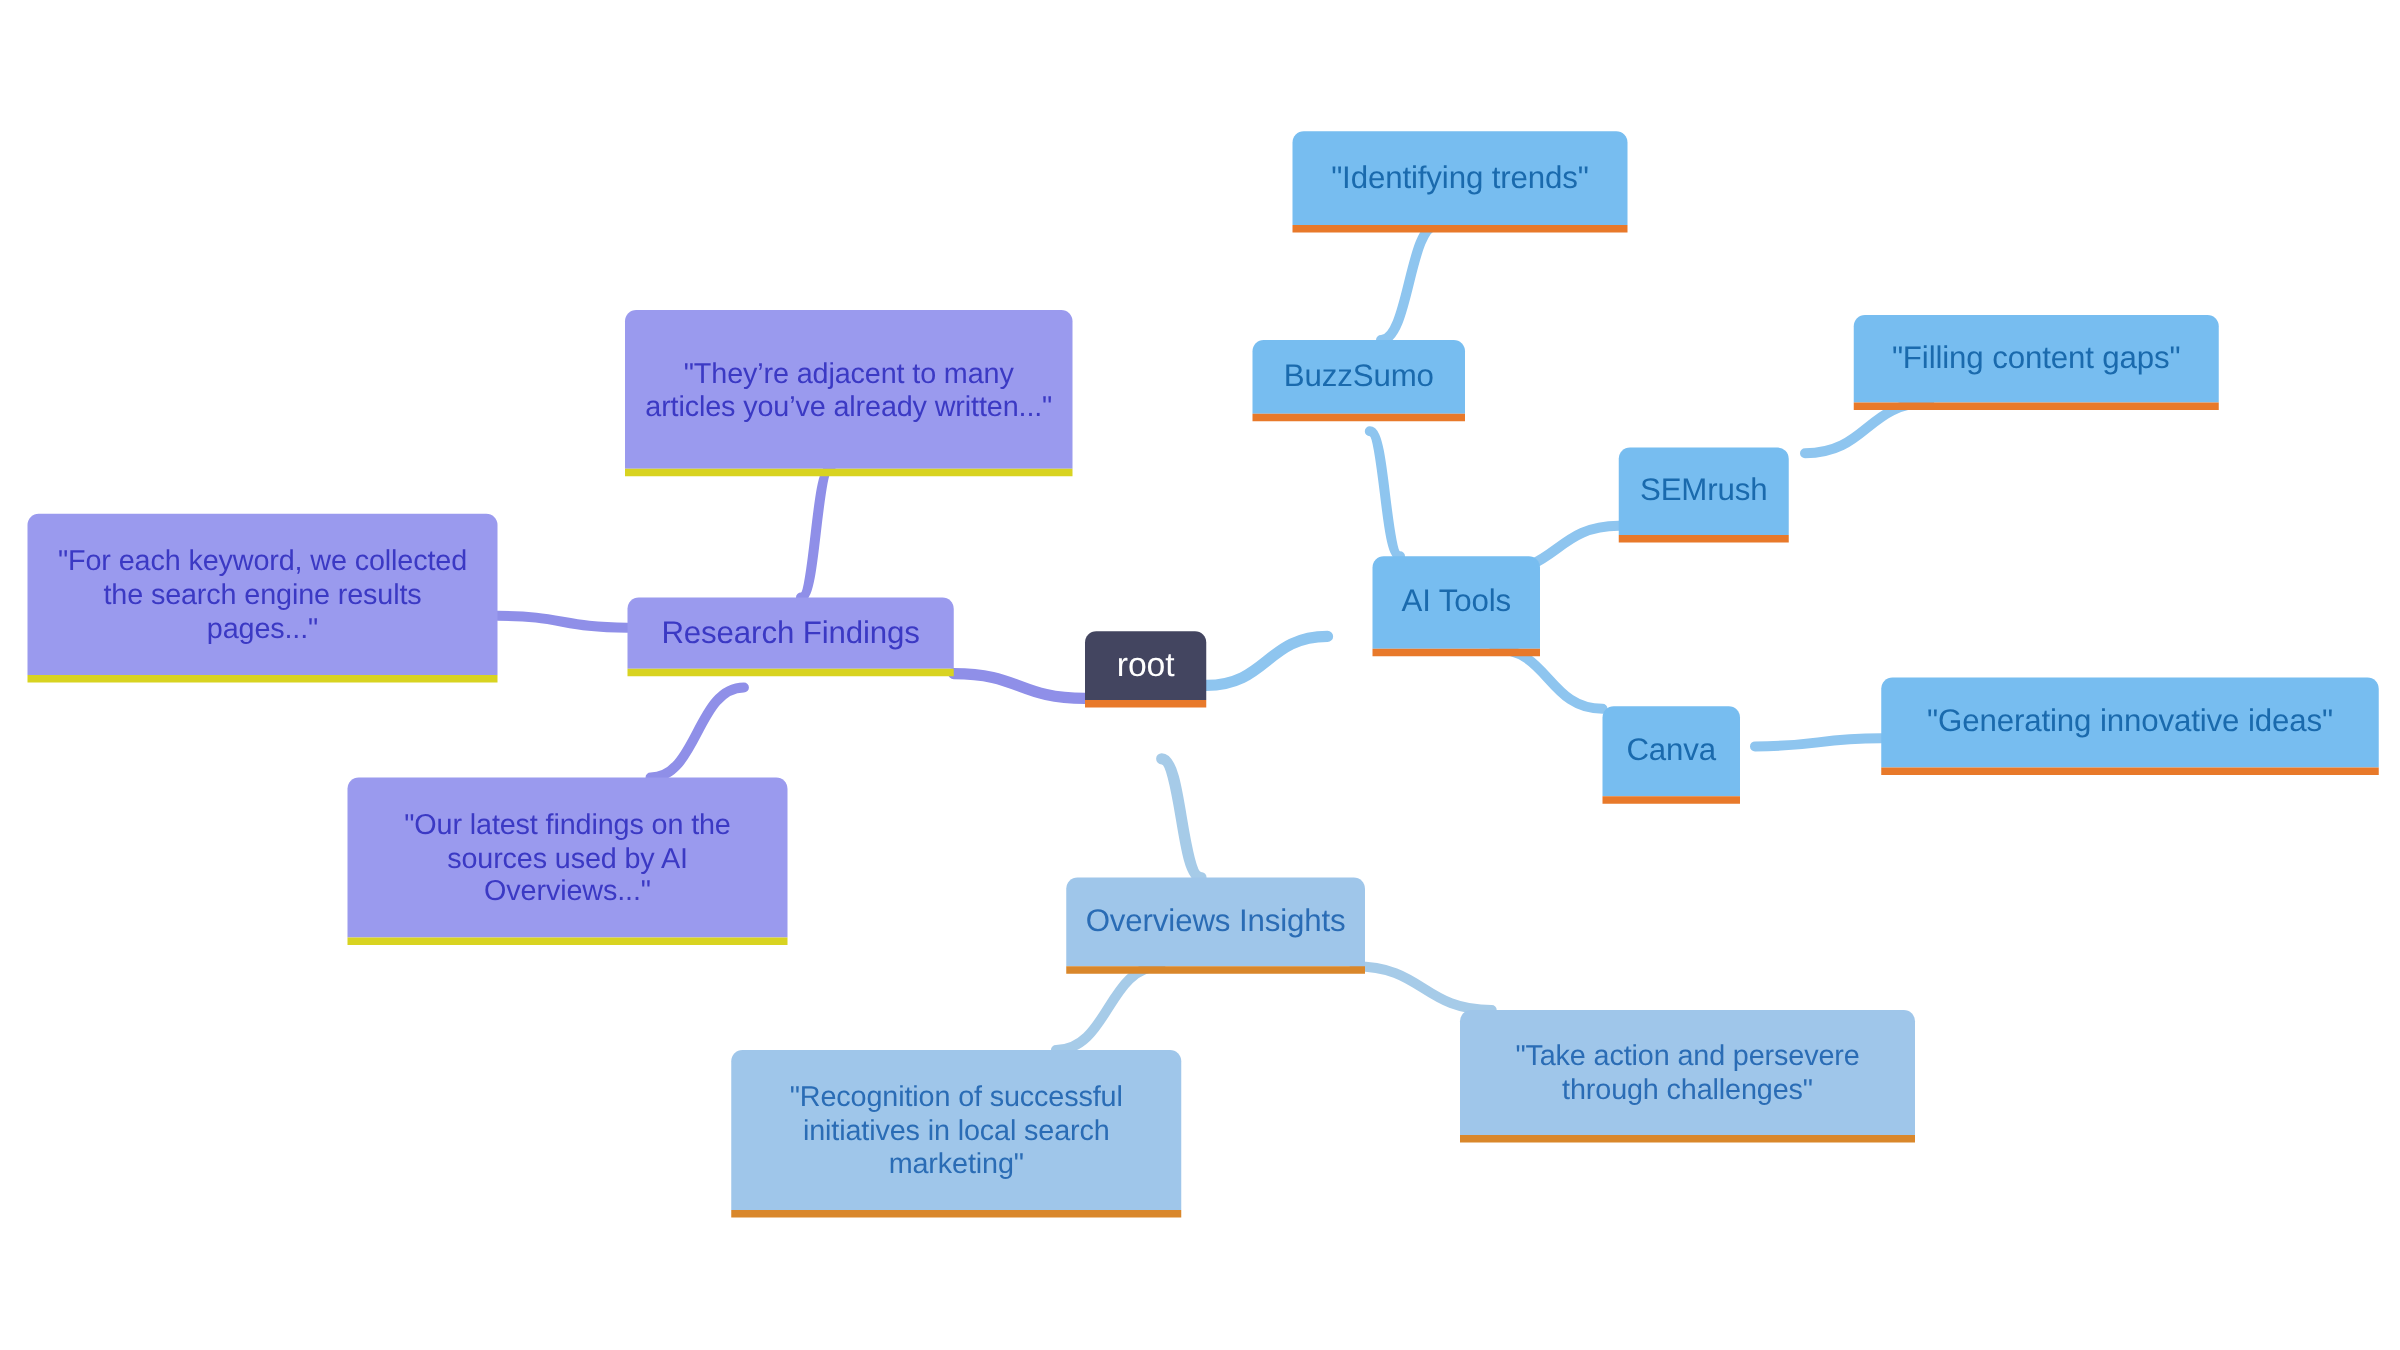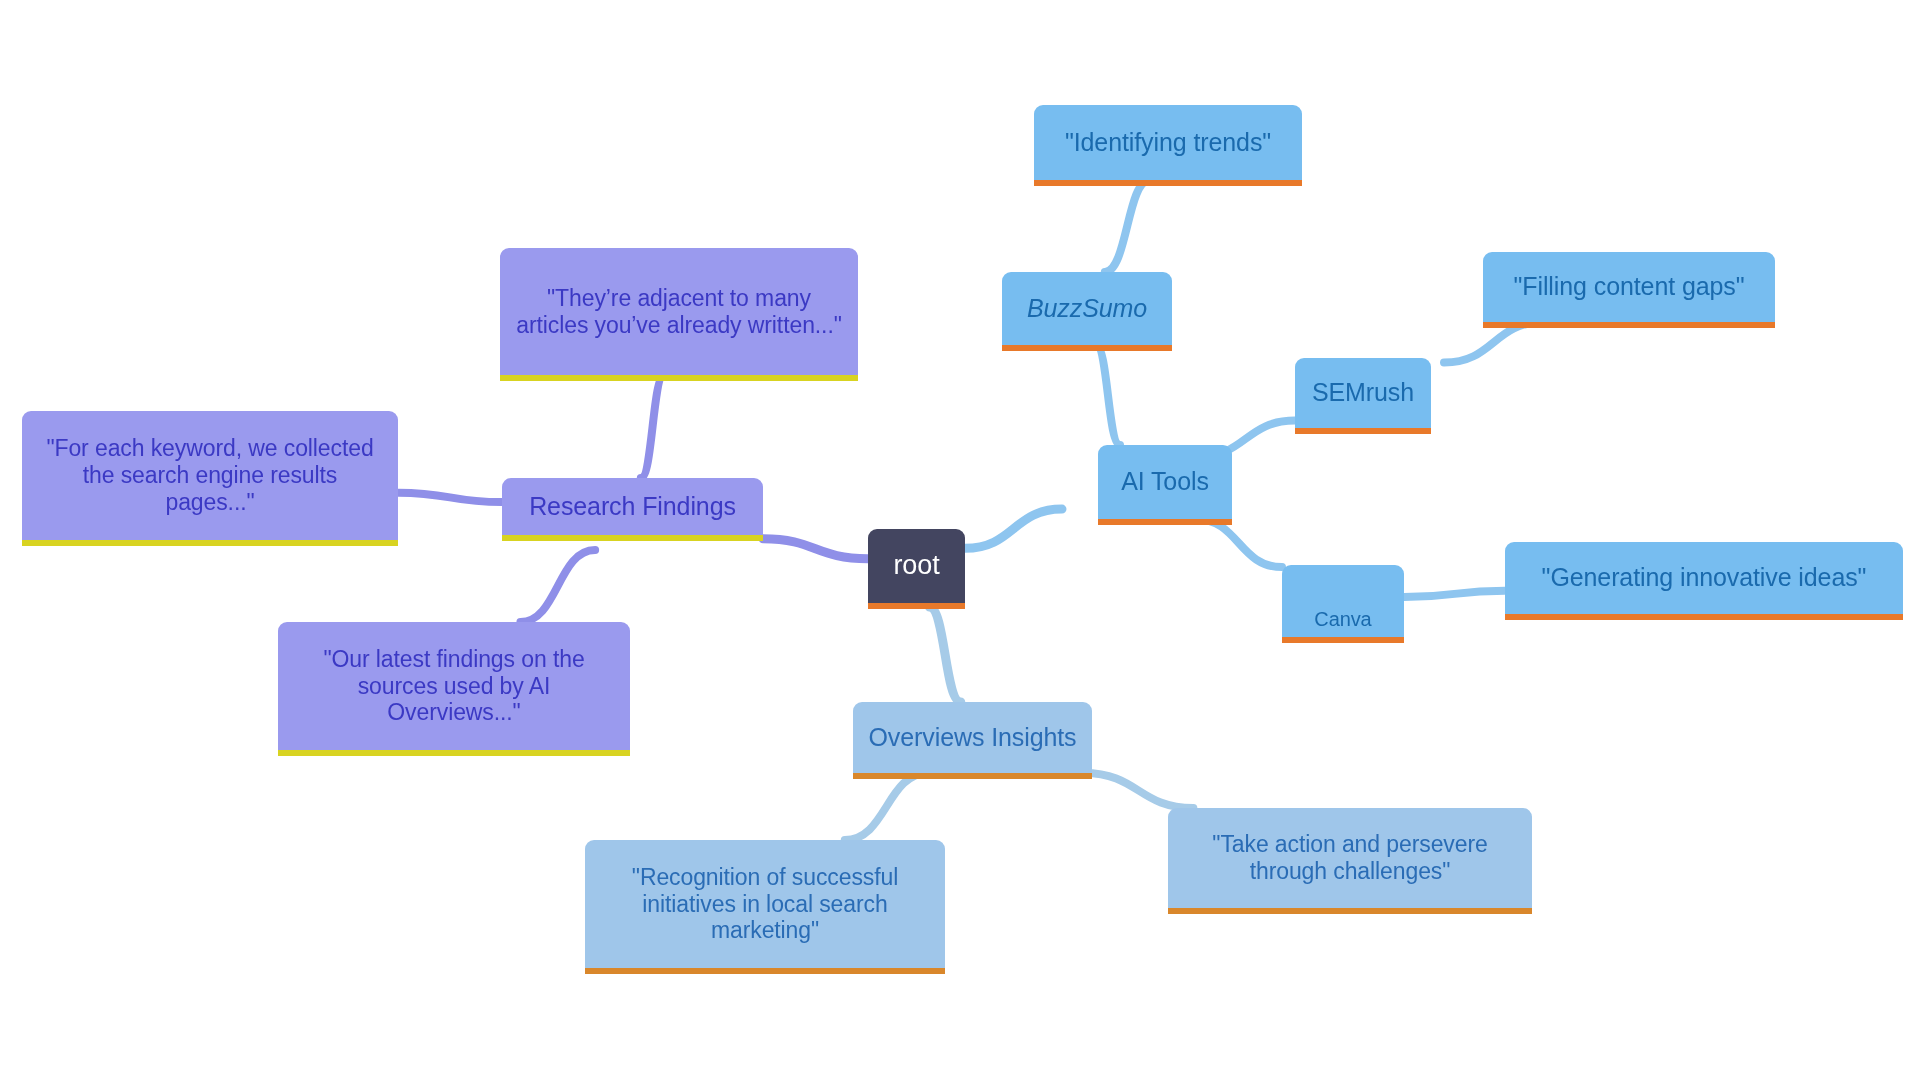--- a/index.html
+++ b/index.html
@@ -83,29 +83,29 @@
       <path d="M 1104.8102409638554 272 C 1127.2560240963855 272 1127.2560240963855 180 1149.7018072289156 180" stroke="#8ec5ef" stroke-width="8" stroke-linecap="round" fill="none"></path>
       <path d="M 1196 457.2058212058212 C 1245.5 457.2058212058212 1245.5 420.5696465696466 1295 420.5696465696466" stroke="#8ec5ef" stroke-width="8" stroke-linecap="round" fill="none"></path>
       <path d="M 1444 362.5684007707129 C 1493.6580188679245 362.5684007707129 1493.6580188679245 322 1543.316037735849 322" stroke="#8ec5ef" stroke-width="8" stroke-linecap="round" fill="none"></path>
       <path d="M 1195.5378151260504 519 C 1238.768907563025 519 1238.768907563025 567.0794392523364 1282 567.0794392523364" stroke="#8ec5ef" stroke-width="8" stroke-linecap="round" fill="none"></path>
       <path d="M 1404 597.1135734072022 C 1454.5 597.1135734072022 1454.5 590.6786703601108 1505 590.6786703601108" stroke="#8ec5ef" stroke-width="8" stroke-linecap="round" fill="none"></path>
       <path d="M 929.3849557522124 607 C 945.0781710914455 607 945.0781710914455 702 960.7713864306785 702" stroke="#a6cbe8" stroke-width="9" stroke-linecap="round" fill="none"></path>
       <path d="M 928.2582582582583 773 C 886.509009009009 773 886.509009009009 840 844.7597597597597 840" stroke="#a6cbe8" stroke-width="8" stroke-linecap="round" fill="none"></path>
       <path d="M 1083.713692946058 773 C 1138.5373443983403 773 1138.5373443983403 808 1193.3609958506224 808" stroke="#a6cbe8" stroke-width="8" stroke-linecap="round" fill="none"></path>
     </svg>
   <div id="node-layer">
-      <div class="node root" style="left: 868px; top: 529px; width: 97px; height: 74px; font-size: 27px;"><span class="node-label">root</span><span class="node-accent" style="background: rgb(232, 121, 42);"></span></div>
+      <div class="node root" style="left: 868px; top: 505px; width: 97px; height: 55px; font-size: 27px;"><span class="node-label">root</span><span class="node-accent" style="background: rgb(232, 121, 42);"></span></div>
       <div class="node purple" style="left: 502px; top: 478px; width: 261px; height: 57px; font-size: 25px;"><span class="node-label">Research Findings</span><span class="node-accent" style="background: rgb(216, 211, 33);"></span></div>
       <div class="node purple" style="left: 22px; top: 411px; width: 376px; height: 129px; font-size: 23px;"><span class="node-label">"For each keyword, we collected the search engine results pages..."</span><span class="node-accent" style="background: rgb(216, 211, 33);"></span></div>
       <div class="node purple" style="left: 500px; top: 248px; width: 358px; height: 127px; font-size: 23px;"><span class="node-label">"They’re adjacent to many articles you’ve already written..."</span><span class="node-accent" style="background: rgb(216, 211, 33);"></span></div>
       <div class="node purple" style="left: 278px; top: 622px; width: 352px; height: 128px; font-size: 23px;"><span class="node-label">"Our latest findings on the sources used by AI Overviews..."</span><span class="node-accent" style="background: rgb(216, 211, 33);"></span></div>
       <div class="node blue" style="left: 1062px; top: 445px; width: 134px; height: 74px; font-size: 25px; margin-left: 36px;"><span class="node-label">AI Tools</span><span class="node-accent" style="background: rgb(232, 121, 42);"></span></div>
-      <div class="node blue" style="left: 1002px; top: 272px; width: 170px; height: 73px; font-size: 25px; font-style: italic;"><span class="node-label">BuzzSumo</span><span class="node-accent" style="background: rgb(232, 121, 42);"></span></div>
+      <div class="node blue" style="left: 1002px; top: 272px; width: 170px; height: 59px; font-size: 25px;"><span class="node-label">BuzzSumo</span><span class="node-accent" style="background: rgb(232, 121, 42);"></span></div>
       <div class="node blue" style="left: 1034px; top: 105px; width: 268px; height: 75px; font-size: 25px;"><span class="node-label">"Identifying trends"</span><span class="node-accent" style="background: rgb(232, 121, 42);"></span></div>
       <div class="node blue" style="left: 1295px; top: 358px; width: 136px; height: 70px; font-size: 25px;"><span class="node-label">SEMrush</span><span class="node-accent" style="background: rgb(232, 121, 42);"></span></div>
       <div class="node blue" style="left: 1483px; top: 252px; width: 292px; height: 70px; font-size: 25px;"><span class="node-label">"Filling content gaps"</span><span class="node-accent" style="background: rgb(232, 121, 42);"></span></div>
-      <div class="node blue" style="left: 1282px; top: 565px; width: 122px; height: 72px; font-size: 20px; align-items: flex-end;"><span class="node-label">Canva</span><span class="node-accent" style="background: rgb(232, 121, 42);"></span></div>
+      <div class="node blue" style="left: 1282px; top: 565px; width: 110px; height: 72px; font-size: 25px;"><span class="node-label">Canva</span><span class="node-accent" style="background: rgb(232, 121, 42);"></span></div>
       <div class="node blue" style="left: 1505px; top: 542px; width: 398px; height: 72px; font-size: 25px;"><span class="node-label">"Generating innovative ideas"</span><span class="node-accent" style="background: rgb(232, 121, 42);"></span></div>
       <div class="node blue-muted" style="left: 853px; top: 702px; width: 239px; height: 71px; font-size: 25px;"><span class="node-label">Overviews Insights</span><span class="node-accent" style="background: rgb(217, 135, 43);"></span></div>
       <div class="node blue-muted" style="left: 585px; top: 840px; width: 360px; height: 128px; font-size: 23px;"><span class="node-label">"Recognition of successful initiatives in local search marketing"</span><span class="node-accent" style="background: rgb(217, 135, 43);"></span></div>
       <div class="node blue-muted" style="left: 1168px; top: 808px; width: 364px; height: 100px; font-size: 23px;"><span class="node-label">"Take action and persevere through challenges"</span><span class="node-accent" style="background: rgb(217, 135, 43);"></span></div>
     </div>
 </div>
 
 </body></html>

